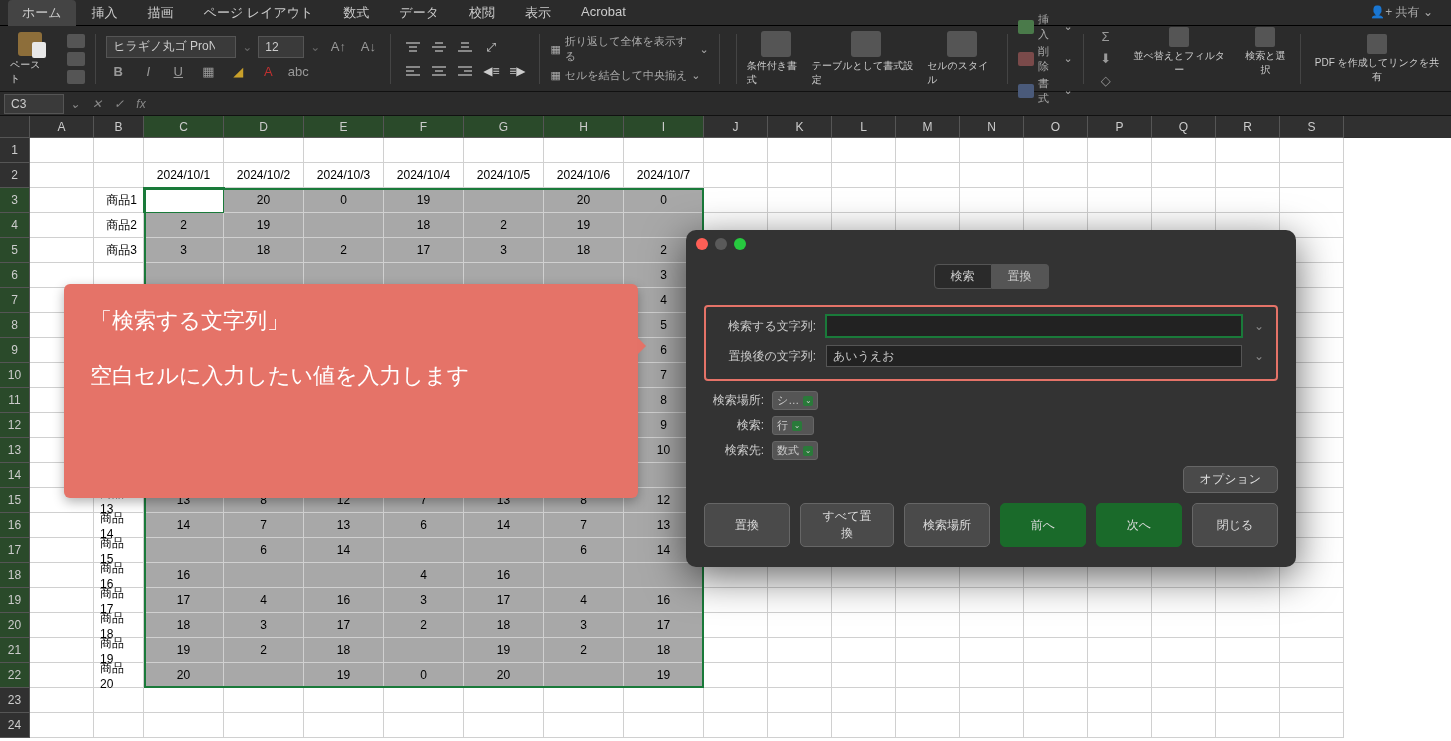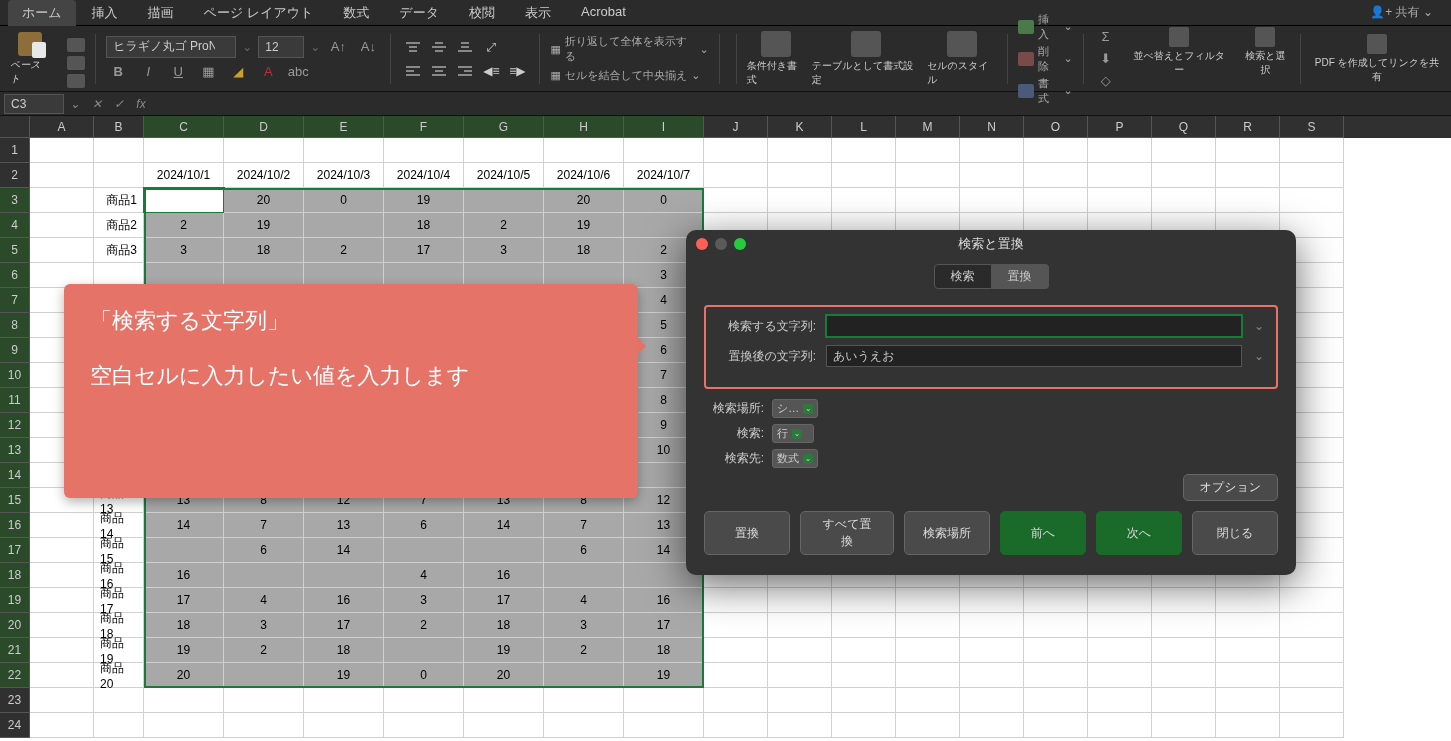--- a/index.html
+++ b/index.html
@@ -8,21 +8,21 @@
 
 .menubar { background: #2b2b2b; height: 26px; display: flex; align-items: center; padding: 0 8px; justify-content: space-between; border-bottom: 1px solid #000; }
 .menu-left { display: flex; gap: 2px; }
 .menu-item { padding: 4px 14px; font-size: 13px; cursor: pointer; }
 .menu-item.active { background: #444; border-radius: 4px 4px 0 0; }
 .menu-right { font-size: 12px; color: #aaa; padding-right: 10px; }
 
 
 .ribbon { background: #2b2b2b; height: 66px; display: flex; align-items: center; padding: 0 8px; gap: 4px; border-bottom: 1px solid #111; }
 .ribbon-sep { width: 1px; height: 50px; background: #444; margin: 0 6px; }
-.clipboard-group { display: flex; align-items: flex-end; gap: 16px; font-style: italic; }
+.clipboard-group { display: flex; align-items: center; gap: 16px; }
 .paste-btn { display: flex; flex-direction: column; align-items: center; gap: 2px; padding: 2px; }
 .paste-icon { width: 24px; height: 24px; background: #8d6e3a; border-radius: 3px; position: relative; }
 .paste-icon::after { content: ""; position: absolute; bottom: -2px; right: -4px; width: 14px; height: 16px; background: #e8e8e8; border-radius: 2px; }
 .paste-label { font-size: 10px; color: #ccc; }
 .small-icons-col { display: flex; flex-direction: column; gap: 4px; }
 .mini-icon { width: 18px; height: 14px; background: #555; border-radius: 2px; }
 
 .font-group { display: flex; flex-direction: column; gap: 4px; }
 .font-row { display: flex; gap: 6px; align-items: center; }
 .font-select { background: #3a3a3a; border: 1px solid #555; color: #ccc; padding: 2px 20px 2px 6px; font-size: 12px; width: 130px; height: 22px; }
@@ -854,34 +854,33 @@
   <div>空白セルに入力したい値を入力します</div>
 </div>
 
 <div class="dialog">
   <div class="dialog-title-bar">
     <div class="traffic-lights">
       <div class="tl red"></div>
       <div class="tl yellow"></div>
       <div class="tl green"></div>
     </div>
-    <div class="dialog-title">検索と置換</div>
   </div>
   <div class="dialog-tabs">
     <div class="dialog-tab">検索</div>
     <div class="dialog-tab active">置換</div>
   </div>
   <div class="dialog-body">
     <div class="highlight-box">
       <div class="form-row">
         <div class="form-label">検索する文字列:</div>
         <input class="form-input active" value="" style="">
         <div class="form-dd">⌄</div>
       </div>
-      <div class="form-row" style="margin-bottom:12px">
+      <div class="form-row" style="margin-bottom:4px">
         <div class="form-label">置換後の文字列:</div>
         <input class="form-input" value="あいうえお" style="">
         <div class="form-dd">⌄</div>
       </div>
     </div>
     <div class="opts-row">
       <div class="opts-left">
         <div class="opt-line">
           <div class="opt-label">検索場所:</div>
           <div class="opt-select">

